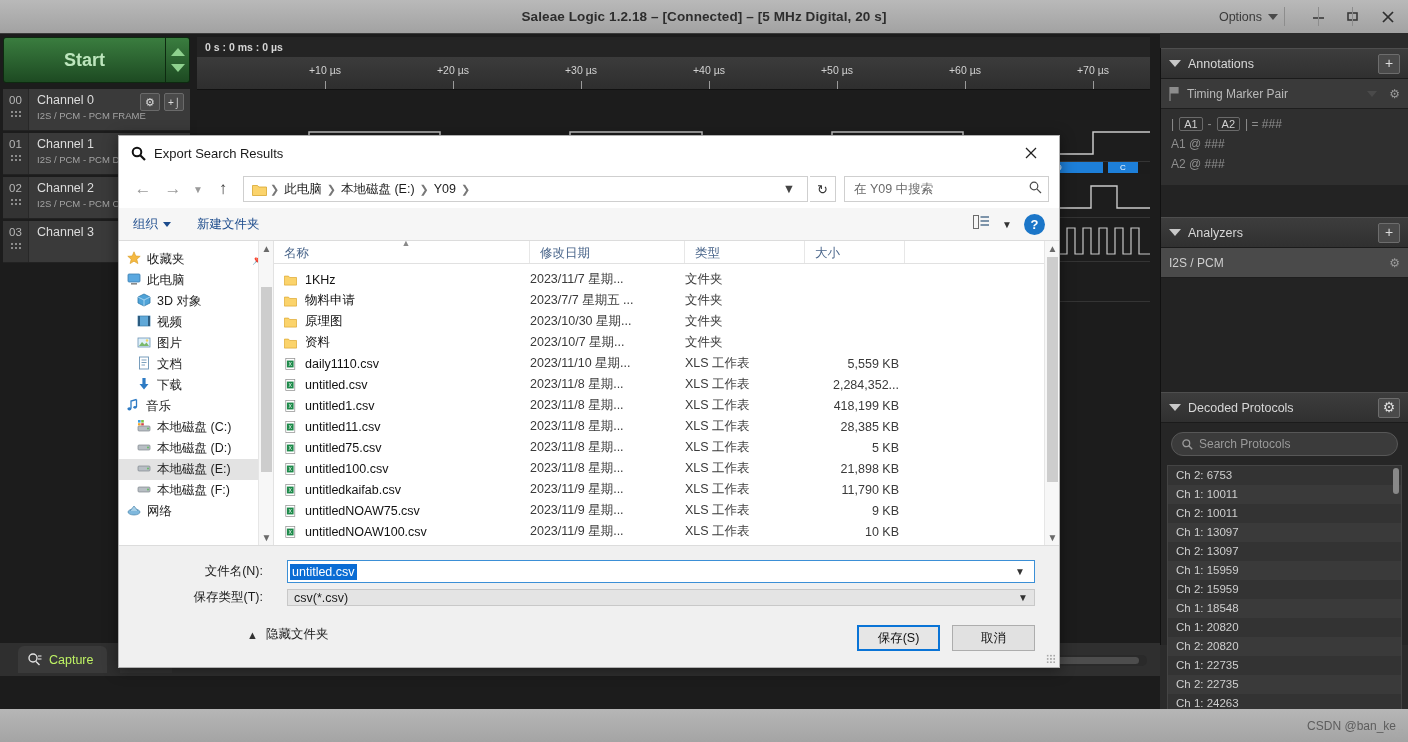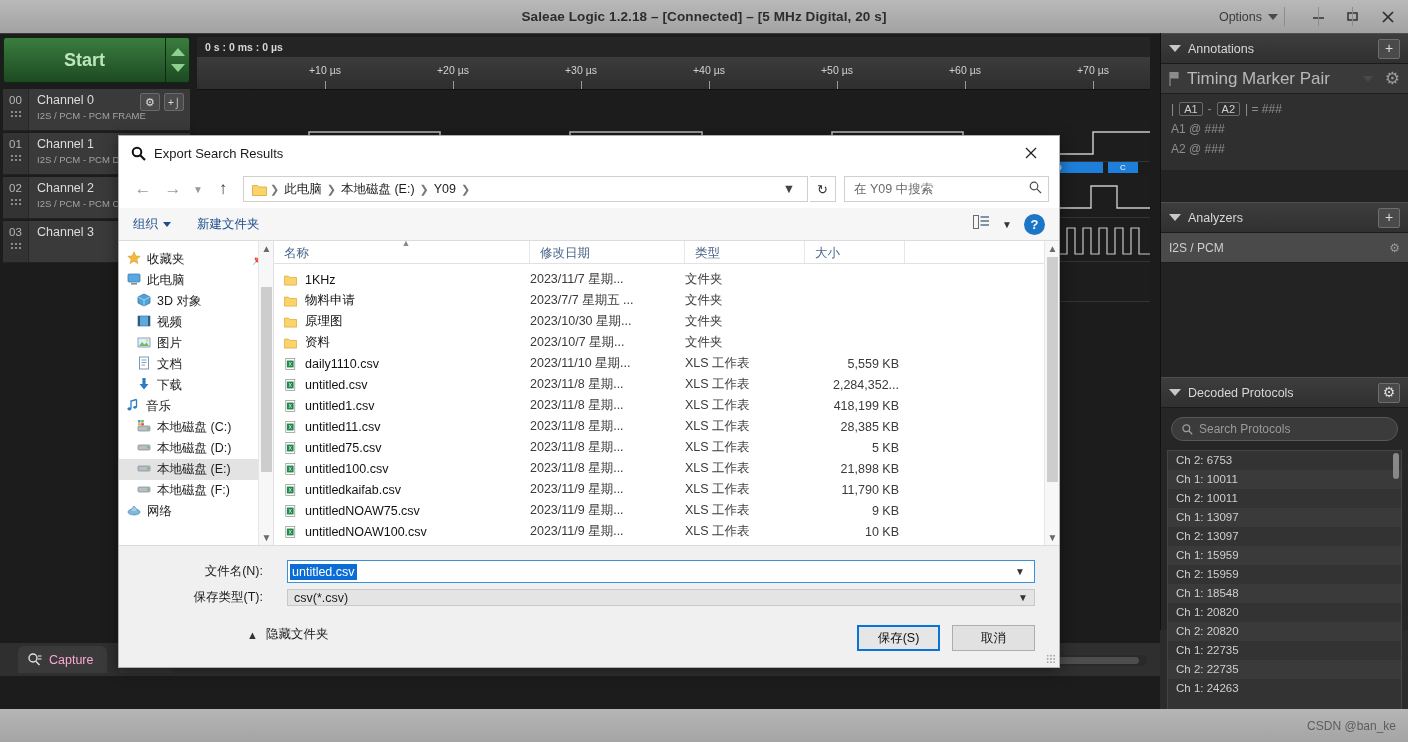--- a/index.html
+++ b/index.html
@@ -98,36 +98,36 @@
   .wavelane { position:absolute; left:197px; right:10px; background:#1d1d1d; border-bottom:1px solid #343434; }
   .decorow { position:absolute; left:197px; right:10px; height:11px; }
   .decoblk {
     position:absolute; height:11px; background:#1d7fd9; color:#fff;
     font-size:8px; text-align:center; line-height:11px; overflow:hidden; white-space:nowrap;
   }
   .orange-tick { position:absolute; left:195px; width:4px; background:#c87d28; }
 
   
   .rpanel {
-    position:absolute; left:1160px; top:0; width:248px; height:597px;
+    position:absolute; left:1160px; top:15px; width:248px; height:597px;
     background:#262626; border-left:1px solid #111;
   }
   .phead {
     height:31px; background:linear-gradient(#3d3d3d,#303030);
     border-top:1px solid #4e4e4e; border-bottom:1px solid #1b1b1b;
     display:flex; align-items:center; padding:0 8px; color:#d7d7d7; font-size:12.5px;
   }
   .phead .tri { width:0;height:0;border-left:6px solid transparent;border-right:6px solid transparent;border-top:7px solid #c8c8c8; margin-right:7px;}
   .plus-btn {
     margin-left:auto; width:22px;height:20px; background:#4a4a4a; border:1px solid #6d6d6d;
     border-radius:2px; color:#ddd; font-size:14px; line-height:17px; text-align:center; cursor:pointer;
   }
   .subrow {
     height:30px; background:#3a3a3a; border-bottom:1px solid #1e1e1e;
-    display:flex; align-items:center; padding:0 8px; color:#b9b9b9; font-size:17px;
+    display:flex; align-items:center; padding:0 8px; color:#b9b9b9; font-size:12px;
   }
   .ann-body { background:#2f2f2f; padding:8px 10px; color:#8e8e8e; font-size:12px; }
   .ann-line { margin-bottom:6px; display:flex; align-items:center; gap:5px; }
   .chip { border:1px solid #6a6a6a; border-radius:2px; padding:0 4px; color:#d0d0d0; font-size:11px; }
   .panel-fill { background:#232323; }
   .an-item { height:30px; background:#4a4a4a; display:flex; align-items:center; padding:0 8px; color:#cfcfcf; font-size:12px; border-bottom:1px solid #1e1e1e;}
   .searchbox {
     margin:9px 10px; height:24px; background:#3b3b3b; border:1px solid #575757; border-radius:12px;
     display:flex; align-items:center; padding:0 10px; color:#9a9a9a; font-size:12px; gap:6px;
   }
@@ -135,21 +135,21 @@
   .proto-item { height:19px; line-height:19px; padding-left:8px; color:#cfcfcf; font-size:11.5px; }
   .proto-item:nth-child(odd){ background:#3a3a3a; }
   .proto-item:nth-child(even){ background:#333333; }
   .pscroll { position:absolute; right:2px; top:2px; width:6px; height:26px; background:#888; border-radius:3px;}
 
   
   .botbar { position:absolute; left:0; bottom:33px; width:1160px; height:33px; background:#2f2f2f; }
   .capt {
     position:absolute; left:18px; top:3px; height:27px; padding:0 14px 0 10px;
     background:#3a3a3a; border-radius:6px 6px 0 0;
-    display:flex; align-items:center; gap:7px; color:#f9a8d4; font-size:12.5px; cursor:pointer;
+    display:flex; align-items:center; gap:7px; color:#bef264; font-size:12.5px; cursor:pointer;
   }
   .capt2 {
     position:absolute; left:120px; top:3px; height:27px; width:52px;
     background:#343434; border-radius:6px 6px 0 0; display:flex;align-items:center;justify-content:center;
     color:#cfcfcf; font-size:13px; cursor:pointer;
   }
   .hscroll { position:absolute; left:197px; bottom:10px; width:950px; height:11px; background:#2a2a2a; border-radius:5px; }
   .hscroll i { position:absolute; left:2px; top:2px; width:940px; height:7px; background:#4d4d4d; border-radius:4px; display:block;}
 
   .statusbar {

